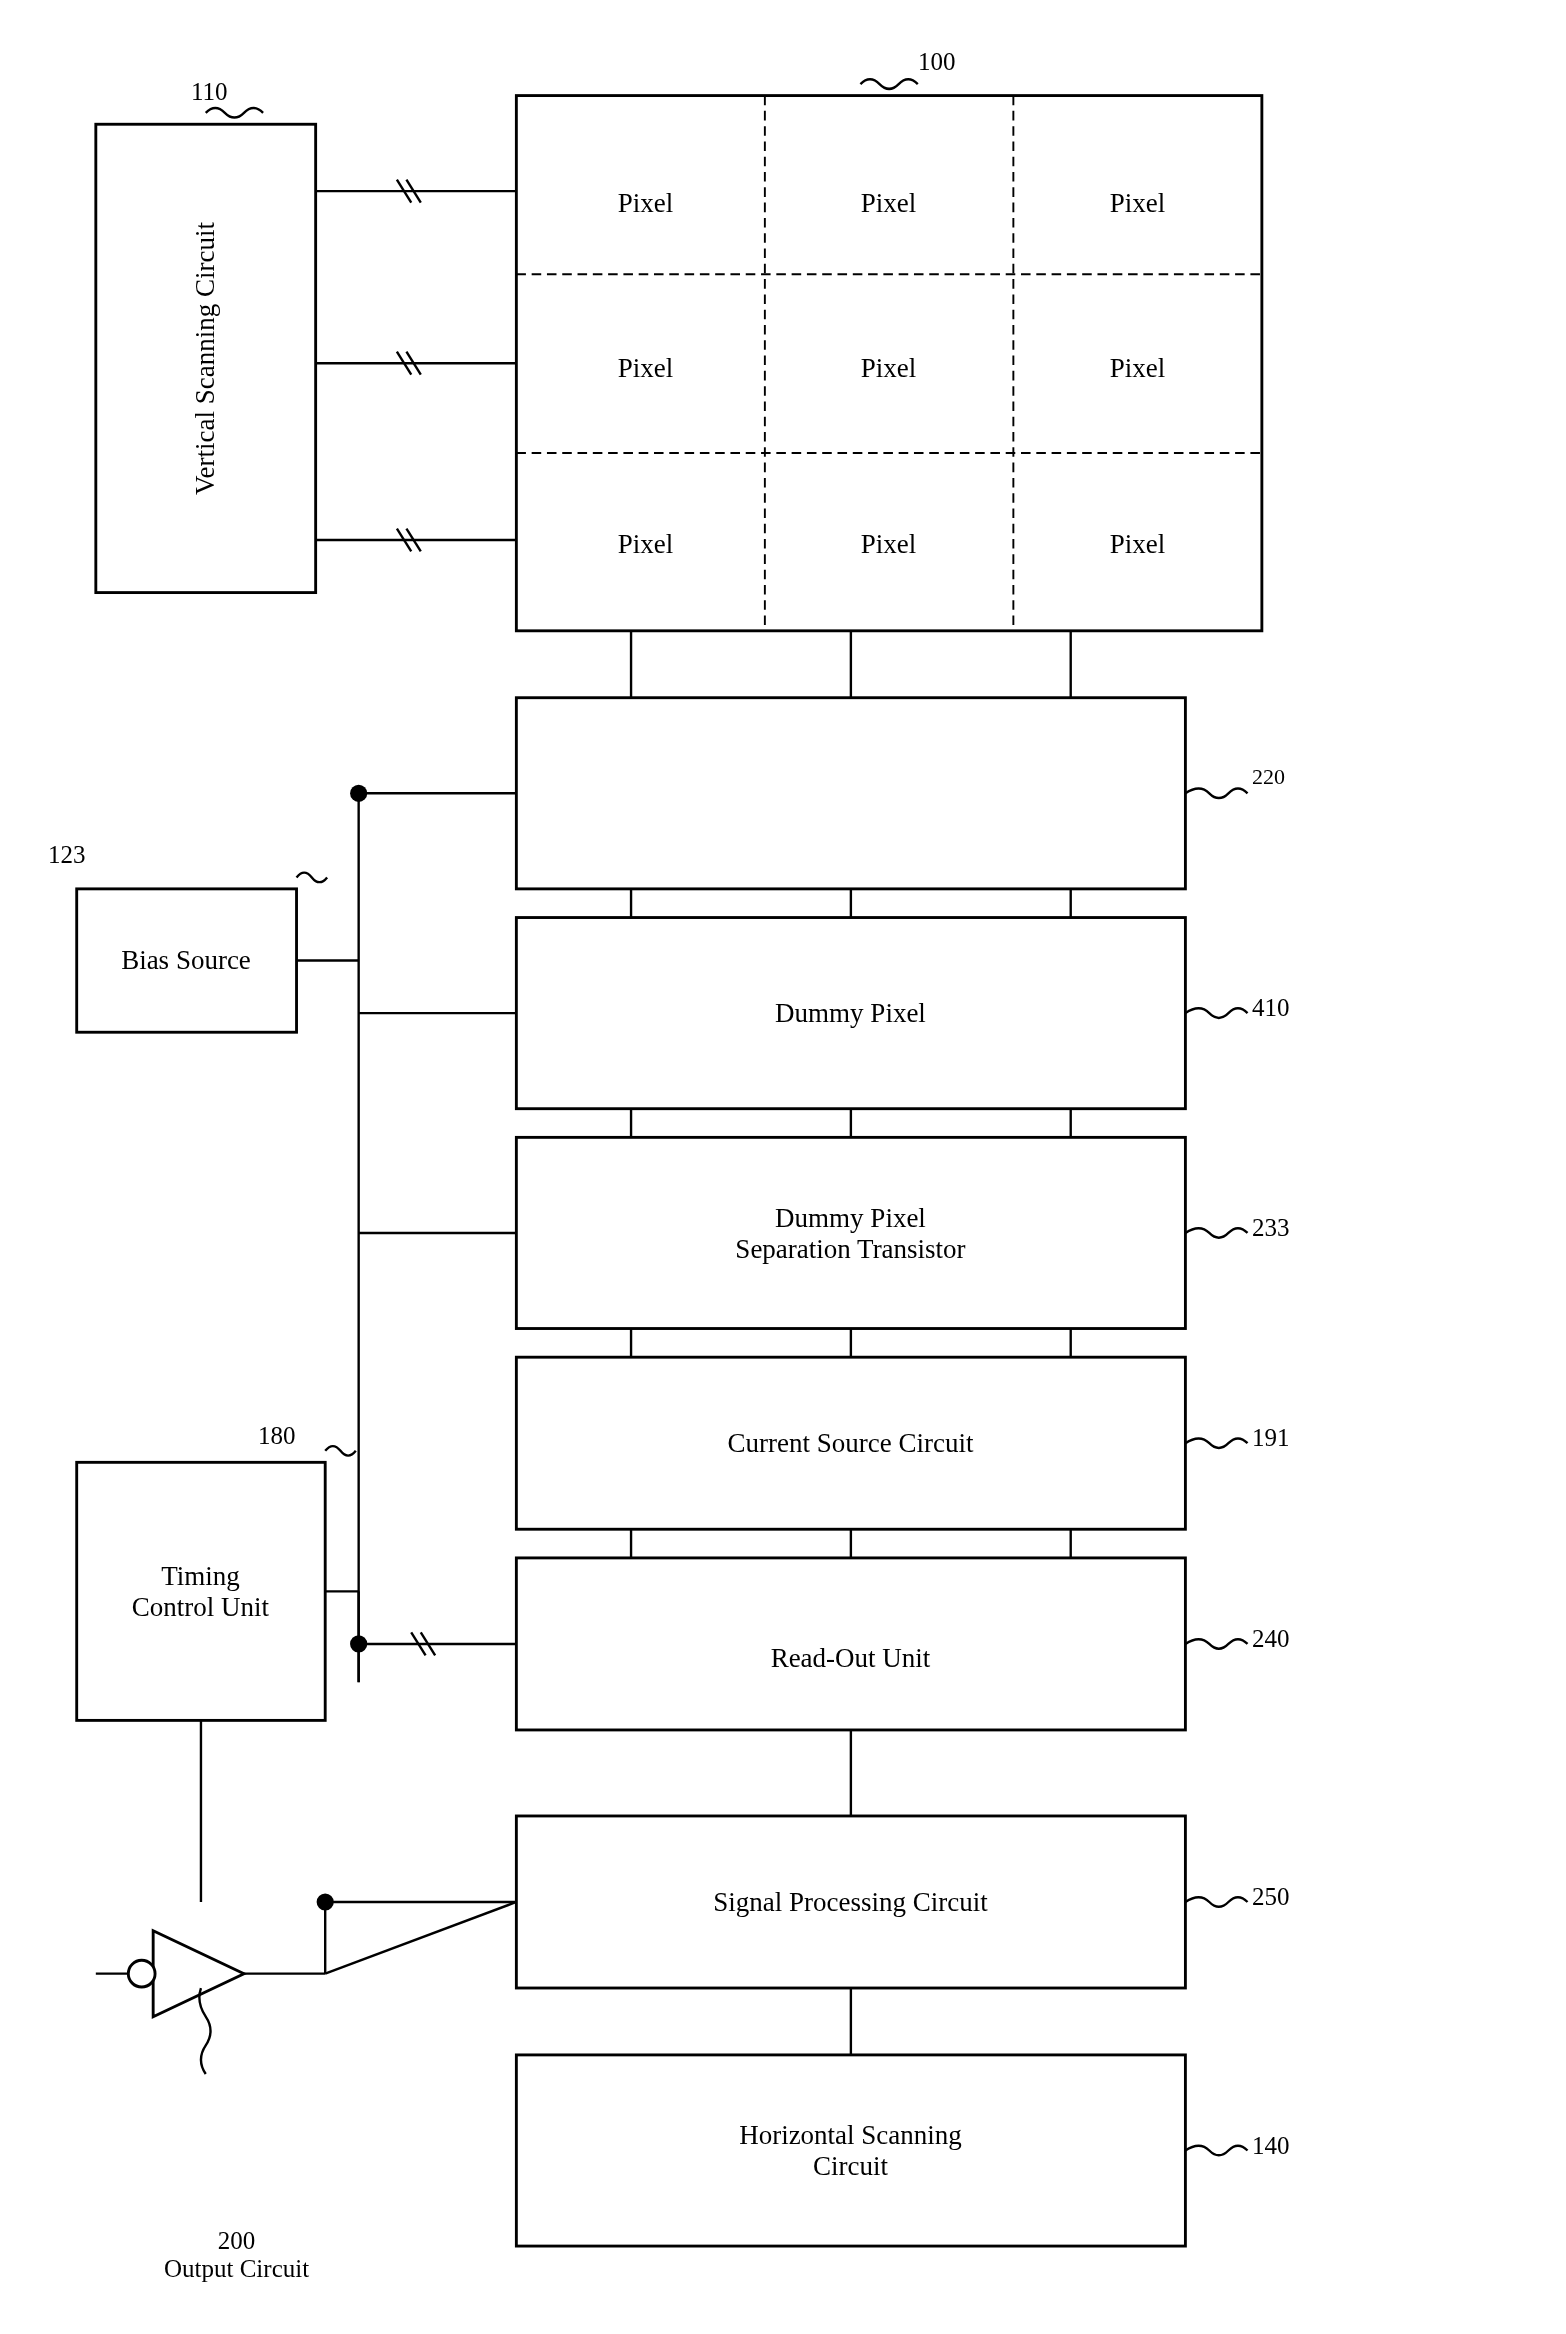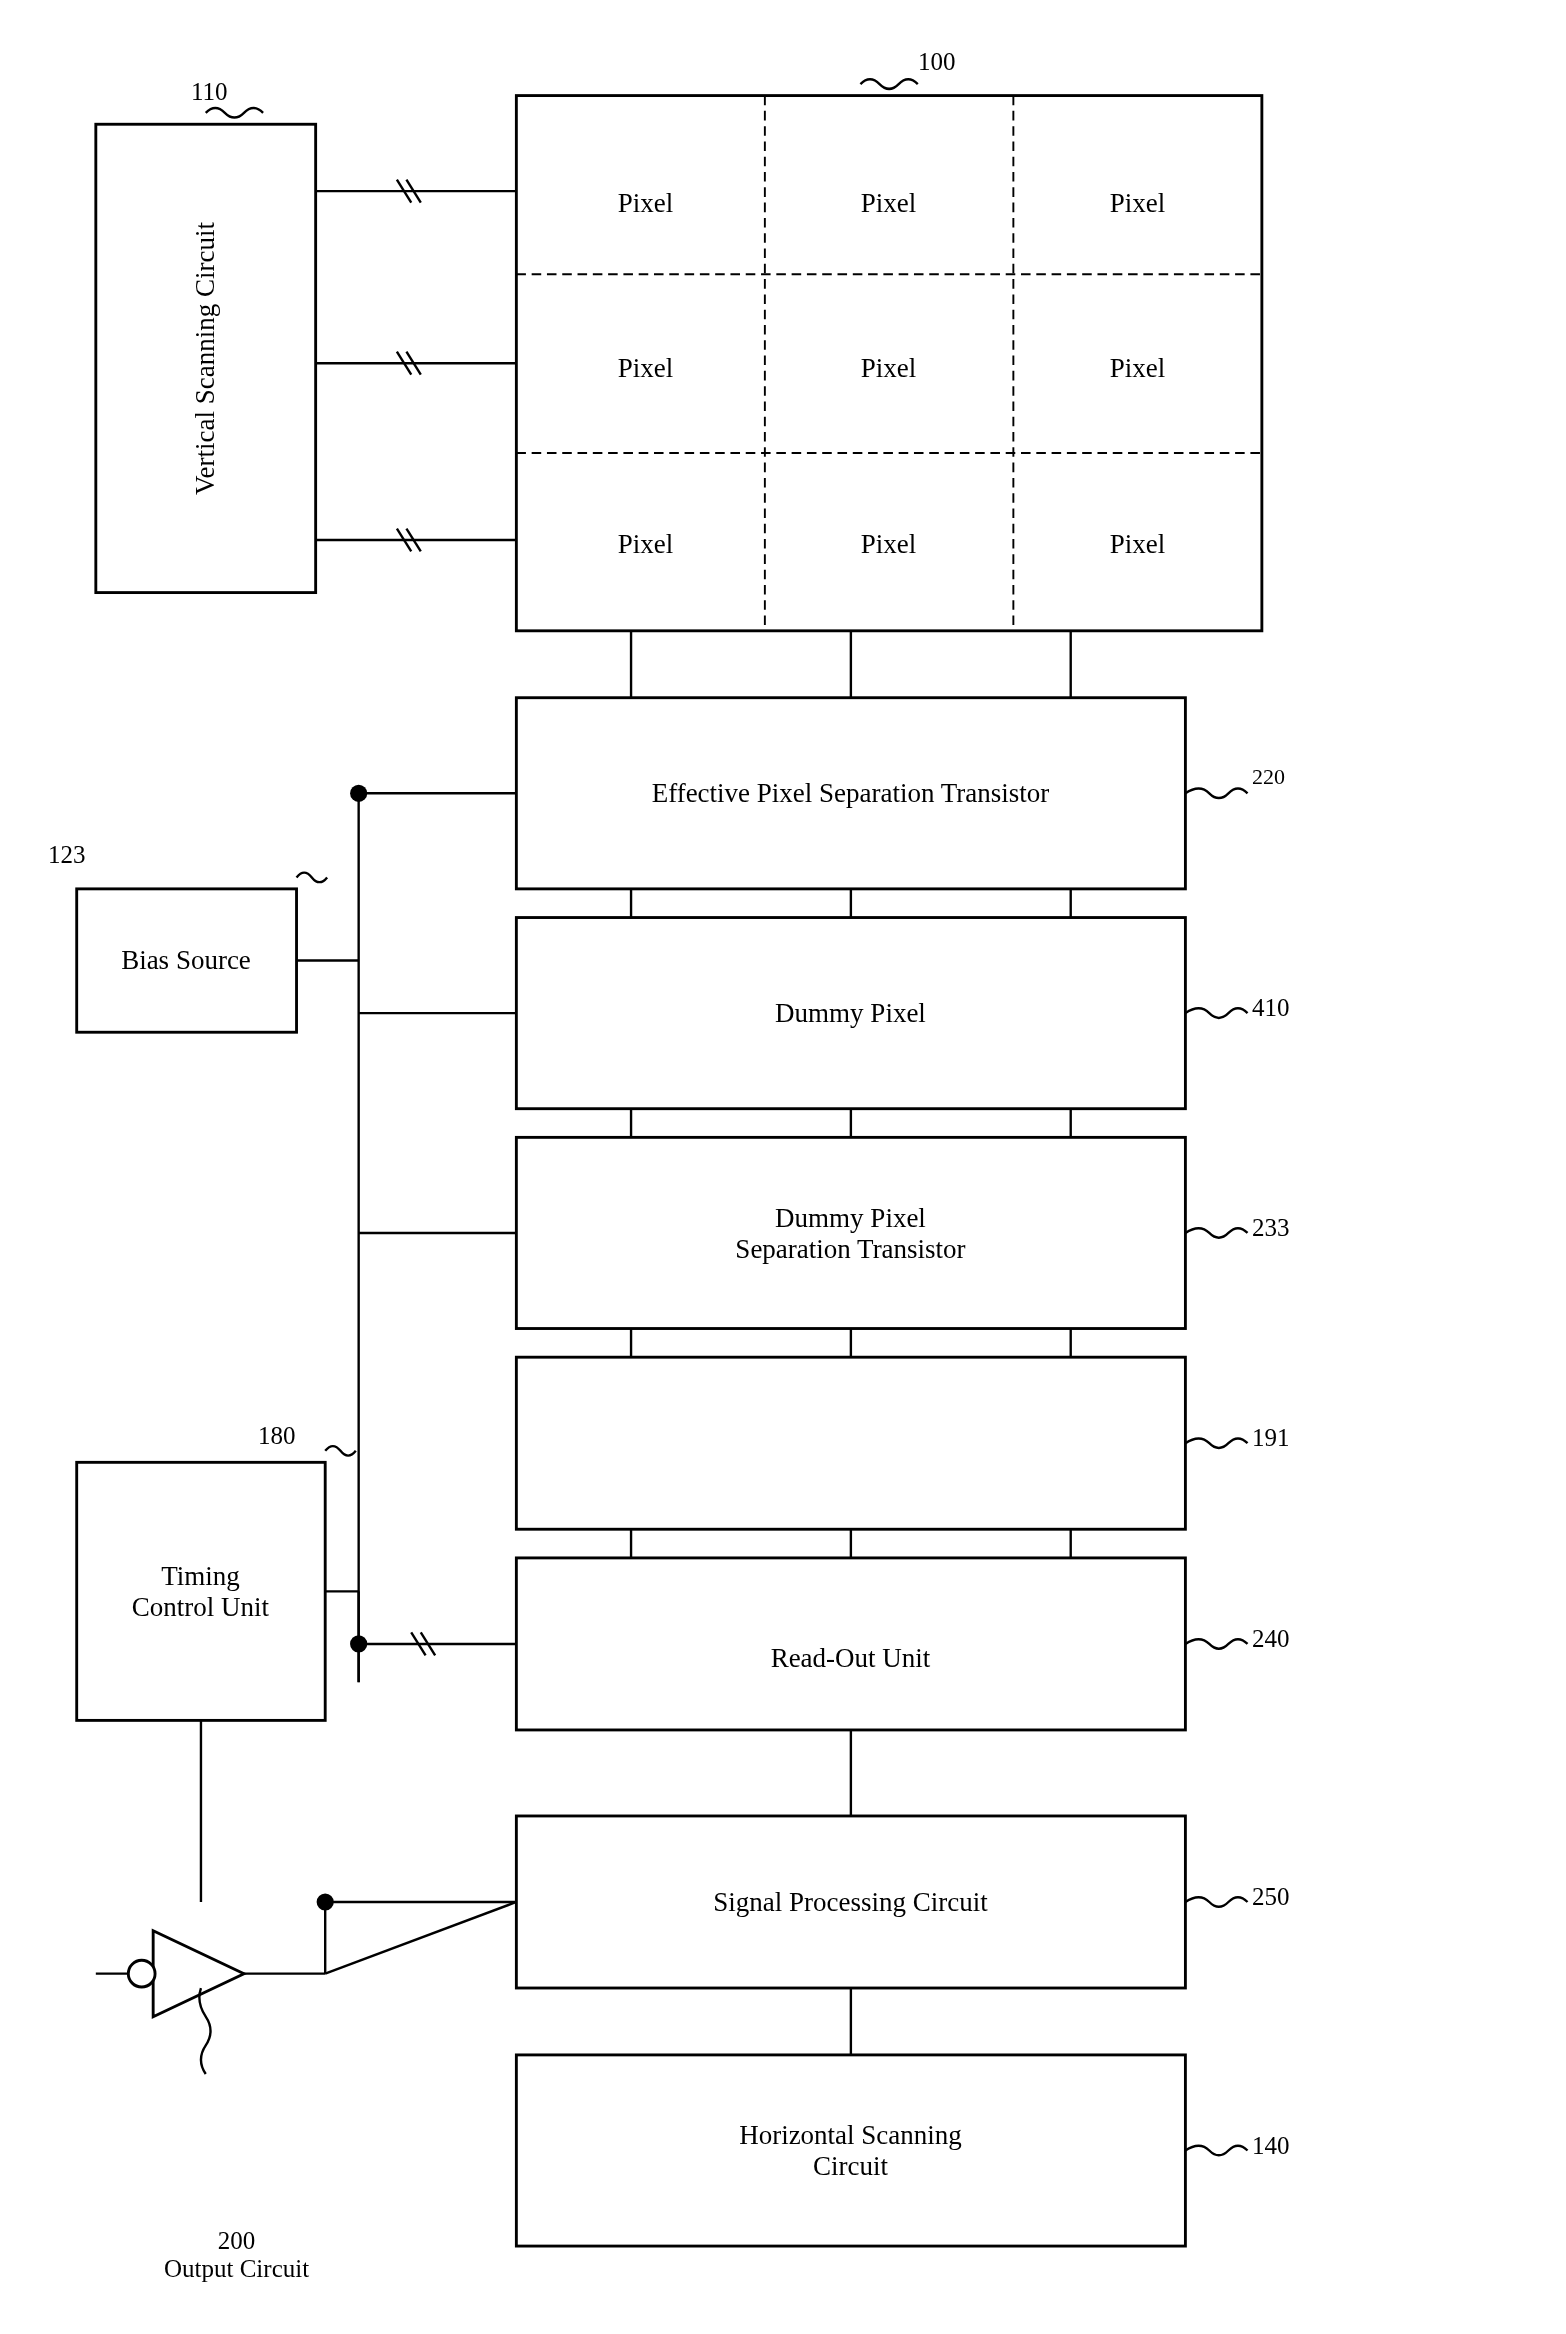--- a/index.html
+++ b/index.html
@@ -165,27 +165,26 @@
   <div style="position:absolute; left:1023px; top:287px; width:229px; height:163px; display:flex; align-items:center; justify-content:center; font-size:27px;">Pixel</div>
 
   <div style="position:absolute; left:531px; top:464px; width:229px; height:161px; display:flex; align-items:center; justify-content:center; font-size:27px;">Pixel</div>
   <div style="position:absolute; left:774px; top:464px; width:229px; height:161px; display:flex; align-items:center; justify-content:center; font-size:27px;">Pixel</div>
   <div style="position:absolute; left:1023px; top:464px; width:229px; height:161px; display:flex; align-items:center; justify-content:center; font-size:27px;">Pixel</div>
 
   <div style="position:absolute; left:96px; top:124px; width:220px; height:468px; display:flex; align-items:center; justify-content:center; font-size:27px; text-align:center; line-height:1.4;">
     <span style="writing-mode:vertical-rl; transform:rotate(180deg);">Vertical Scanning Circuit</span>
   </div>
 
-  <div style="position:absolute; left:516px; top:698px; width:669px; height:191px; display:flex; align-items:center; justify-content:center; font-size:27px; text-align:center;">Effective Pixel
-Separation Transistor</div>
 
   <div style="position:absolute; left:516px; top:918px; width:669px; height:191px; display:flex; align-items:center; justify-content:center; font-size:27px; text-align:center;">Dummy Pixel</div>
 
   <div style="position:absolute; left:516px; top:1138px; width:669px; height:191px; display:flex; align-items:center; justify-content:center; font-size:27px; text-align:center;">Dummy Pixel<br>Separation Transistor</div>
 
+  <div style="position:absolute; left:516px; top:1357px; width:669px; height:172px; display:flex; align-items:center; justify-content:center; font-size:27px; text-align:center;">Current Source Circuit</div>
 
   <div style="position:absolute; left:76px; top:889px; width:220px; height:143px; display:flex; align-items:center; justify-content:center; font-size:27px; text-align:center;">Bias Source</div>
 
   <div style="position:absolute; left:76px; top:1463px; width:249px; height:258px; display:flex; align-items:center; justify-content:center; font-size:27px; text-align:center;">Timing<br>Control Unit</div>
 
   <div style="position:absolute; left:516px; top:1558px; width:669px; height:200px; display:flex; align-items:center; justify-content:center; font-size:27px; text-align:center;">Read-Out Unit</div>
 
   <div style="position:absolute; left:516px; top:1816px; width:669px; height:172px; display:flex; align-items:center; justify-content:center; font-size:27px; text-align:center;">Signal Processing Circuit</div>
 
   <div style="position:absolute; left:516px; top:2055px; width:669px; height:191px; display:flex; align-items:center; justify-content:center; font-size:27px; text-align:center;">Horizontal Scanning<br>Circuit</div>

